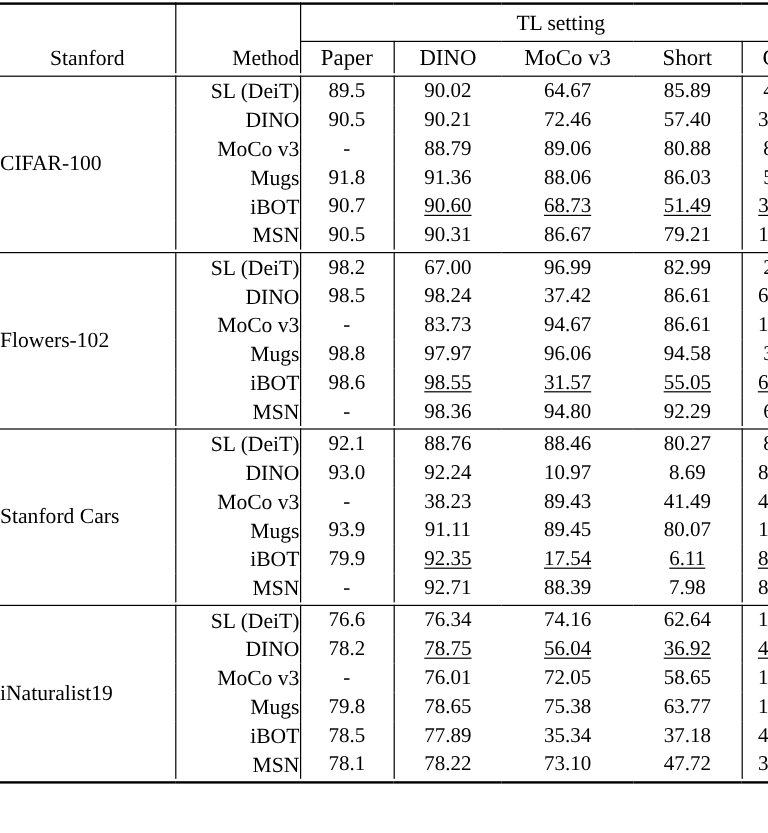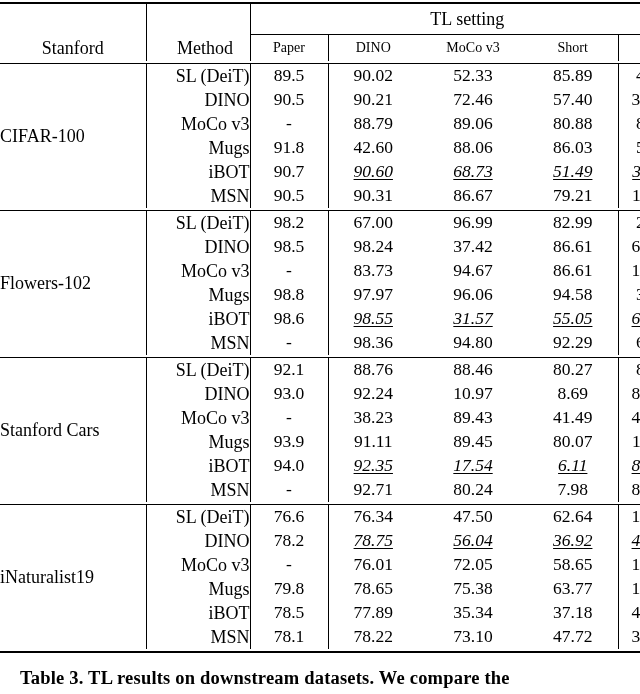--- a/index.html
+++ b/index.html
@@ -71,30 +71,30 @@
     border-bottom: 1.2px solid #000;
   }
 
   
   .vr-left  { border-left: 1.3px solid #000; }
 
   
   .hdr {
     font-weight: bold;
     text-align: center;
-    font-size: 14px;
+    font-size: 19px;
   }
   .hdr-dataset {
     font-weight: bold;
     text-align: center;
     font-size: 18px;
   }
   .hdr-method {
     font-weight: bold;
-    text-align: center;
+    text-align: right;
     padding-left: 14px !important;
     font-size: 18px;
   }
   .hdr-span {
     font-weight: bold;
     text-align: center;
     font-size: 18px;
     height: 30px;
   }
   .hdr-row-cells td { height: 26px; }
@@ -112,21 +112,20 @@
     white-space: nowrap;
   }
   .num {
     text-align: center;
     font-size: 17.5px;
   }
   .data-row td { height: 24px; }
 
   .v-bold { font-weight: bold; }
   .v-emph {
-    font-style: italic;
     text-decoration: underline;
     text-underline-offset: 1.5px;
   }
 
   
   .caption {
     width: 600px;
     margin: 14px auto 0 auto;
     font-size: 18.5px;
     font-weight: bold;
@@ -171,21 +170,21 @@
           <td class="hdr vr-left">Gap</td>
         </tr>
         <tr class="rule-mid">
           <td colspan="7"></td>
         </tr>
         <tr class="data-row">
           <td class="dataset-cell" rowspan="6">CIFAR-100</td>
           <td class="method-cell vr-left">SL (DeiT)</td>
           <td class="num vr-left">89.5</td>
           <td class="num vr-left v-bold">90.02</td>
-          <td class="num v-bold">52.33</td>
+          <td class="num v-bold">64.67</td>
           <td class="num v-bold">85.89</td>
           <td class="num vr-left v-bold">4.13</td>
         </tr>
         <tr class="data-row">
           <td class="method-cell vr-left">DINO</td>
           <td class="num vr-left">90.5</td>
           <td class="num vr-left">90.21</td>
           <td class="num">72.46</td>
           <td class="num">57.40</td>
           <td class="num vr-left">32.81</td>
@@ -194,21 +193,21 @@
           <td class="method-cell vr-left">MoCo v3</td>
           <td class="num vr-left">-</td>
           <td class="num vr-left">88.79</td>
           <td class="num">89.06</td>
           <td class="num">80.88</td>
           <td class="num vr-left">8.18</td>
         </tr>
         <tr class="data-row">
           <td class="method-cell vr-left">Mugs</td>
           <td class="num vr-left">91.8</td>
-          <td class="num vr-left">42.60</td>
+          <td class="num vr-left">91.36</td>
           <td class="num">88.06</td>
           <td class="num">86.03</td>
           <td class="num vr-left">5.33</td>
         </tr>
         <tr class="data-row">
           <td class="method-cell vr-left">iBOT</td>
           <td class="num vr-left">90.7</td>
           <td class="num vr-left v-emph">90.60</td>
           <td class="num v-emph">68.73</td>
           <td class="num v-emph">51.49</td>
@@ -305,43 +304,43 @@
         <tr class="data-row">
           <td class="method-cell vr-left">Mugs</td>
           <td class="num vr-left">93.9</td>
           <td class="num vr-left">91.11</td>
           <td class="num">89.45</td>
           <td class="num">80.07</td>
           <td class="num vr-left">11.04</td>
         </tr>
         <tr class="data-row">
           <td class="method-cell vr-left">iBOT</td>
-          <td class="num vr-left">94.0</td>
+          <td class="num vr-left">79.9</td>
           <td class="num vr-left v-emph">92.35</td>
           <td class="num v-emph">17.54</td>
           <td class="num v-emph">6.11</td>
           <td class="num vr-left v-emph">86.24</td>
         </tr>
         <tr class="data-row">
           <td class="method-cell vr-left">MSN</td>
           <td class="num vr-left">-</td>
           <td class="num vr-left">92.71</td>
-          <td class="num">80.24</td>
+          <td class="num">88.39</td>
           <td class="num">7.98</td>
           <td class="num vr-left">84.73</td>
         </tr>
         <tr class="rule-block">
           <td colspan="7"></td>
         </tr>
         <tr class="data-row">
           <td class="dataset-cell" rowspan="6">iNaturalist19</td>
           <td class="method-cell vr-left">SL (DeiT)</td>
           <td class="num vr-left">76.6</td>
           <td class="num vr-left v-bold">76.34</td>
-          <td class="num v-bold">47.50</td>
+          <td class="num v-bold">74.16</td>
           <td class="num v-bold">62.64</td>
           <td class="num vr-left v-bold">13.70</td>
         </tr>
         <tr class="data-row">
           <td class="method-cell vr-left">DINO</td>
           <td class="num vr-left">78.2</td>
           <td class="num vr-left v-emph">78.75</td>
           <td class="num v-emph">56.04</td>
           <td class="num v-emph">36.92</td>
           <td class="num vr-left v-emph">41.83</td>
@@ -377,15 +376,14 @@
           <td class="num">73.10</td>
           <td class="num">47.72</td>
           <td class="num vr-left">30.50</td>
         </tr>
         <tr class="rule-bottom">
           <td colspan="7"></td>
         </tr>
       </tbody>
   </table>
 
-  <div class="caption">Table 3. TL results on downstream datasets. We compare the</div>
 
 </div>
 
 </body></html>

